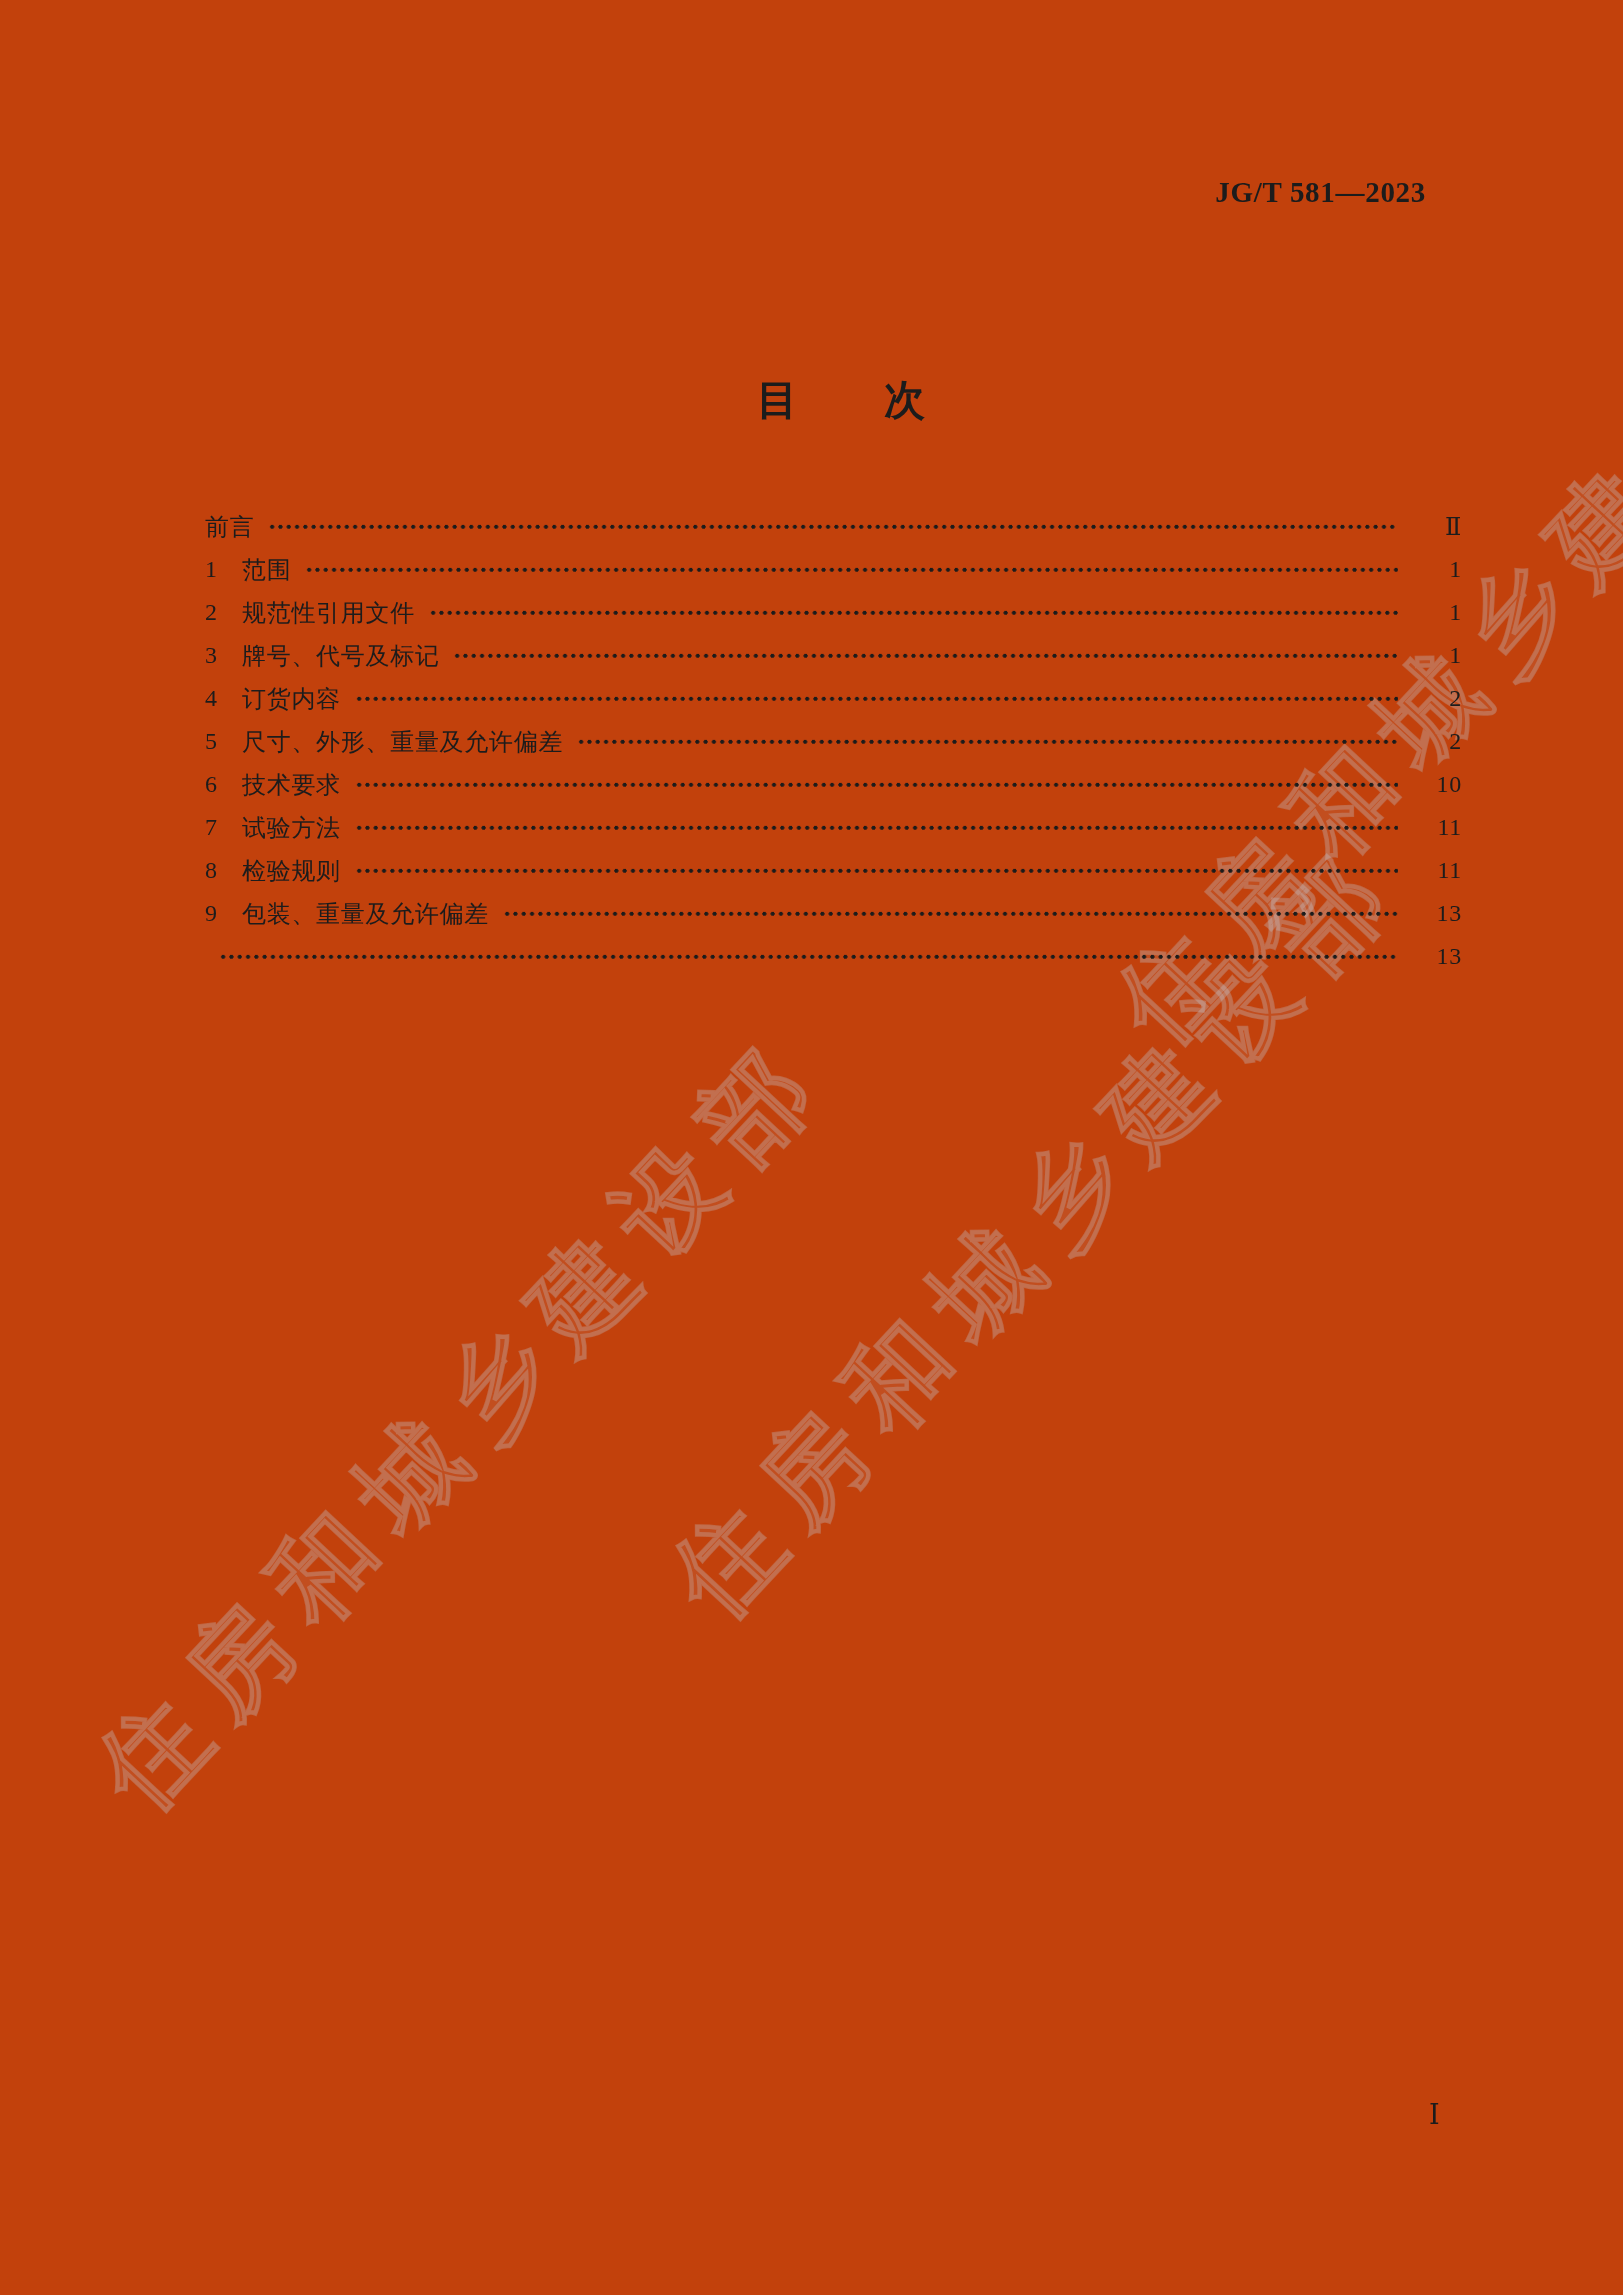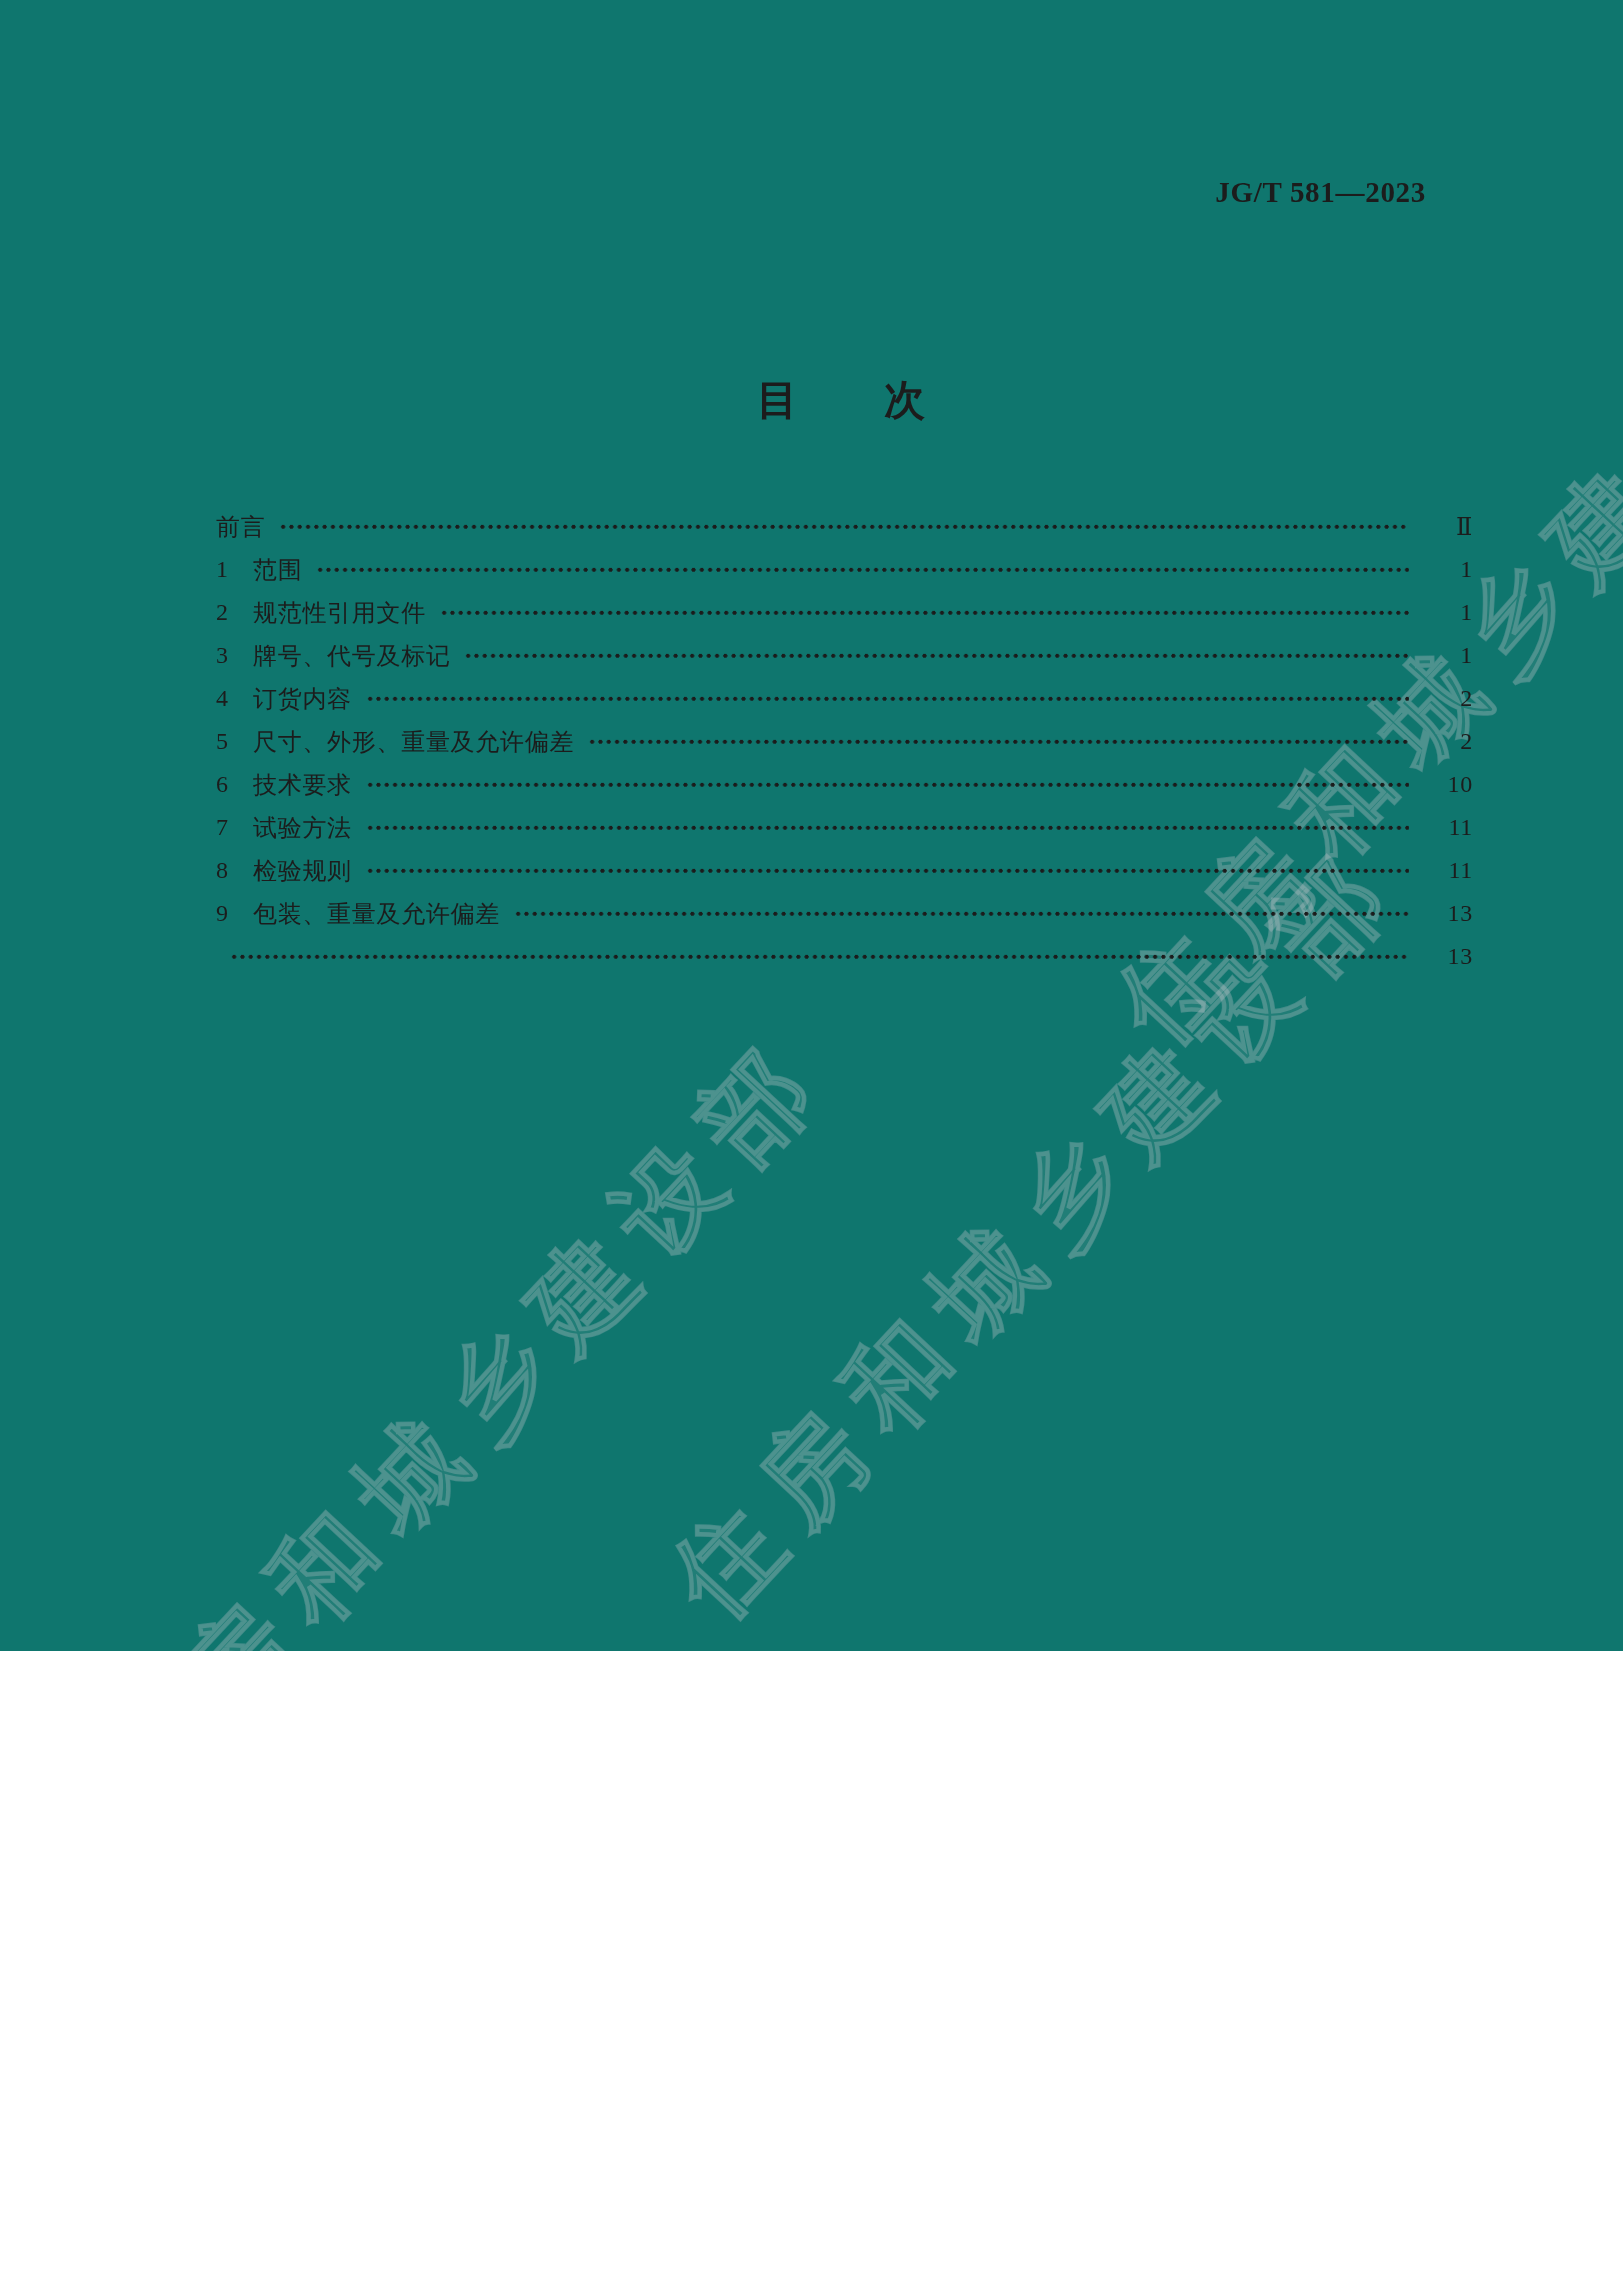--- a/index.html
+++ b/index.html
@@ -3,22 +3,22 @@
 <meta charset="utf-8">
 <style>
   html, body {
     margin: 0;
     padding: 0;
     background: #ffffff;
   }
   .page {
     position: relative;
     width: 1623px;
-    height: 1651px;
-    background: #0f766e;
+    height: 2295px;
+    background: #c2410c;
     overflow: hidden;
     font-family: "Liberation Serif", "DejaVu Serif", serif;
     color: #1c1c1c;
   }
 
   
   .std-number {
     position: absolute;
     top: 176px;
     right: 197px;
@@ -39,21 +39,21 @@
     transform: translateX(30px);
     font-size: 41px;
     font-weight: bold;
     letter-spacing: 1.4px;
     white-space: nowrap;
   }
 
   
   .toc {
     position: absolute;
-    left: 216px;
+    left: 205px;
     top: 505px;
     width: 1257px;
   }
   .toc-row {
     display: flex;
     align-items: center;
     height: 43px;
     font-size: 24px;
     letter-spacing: 0.7px;
     white-space: nowrap;

